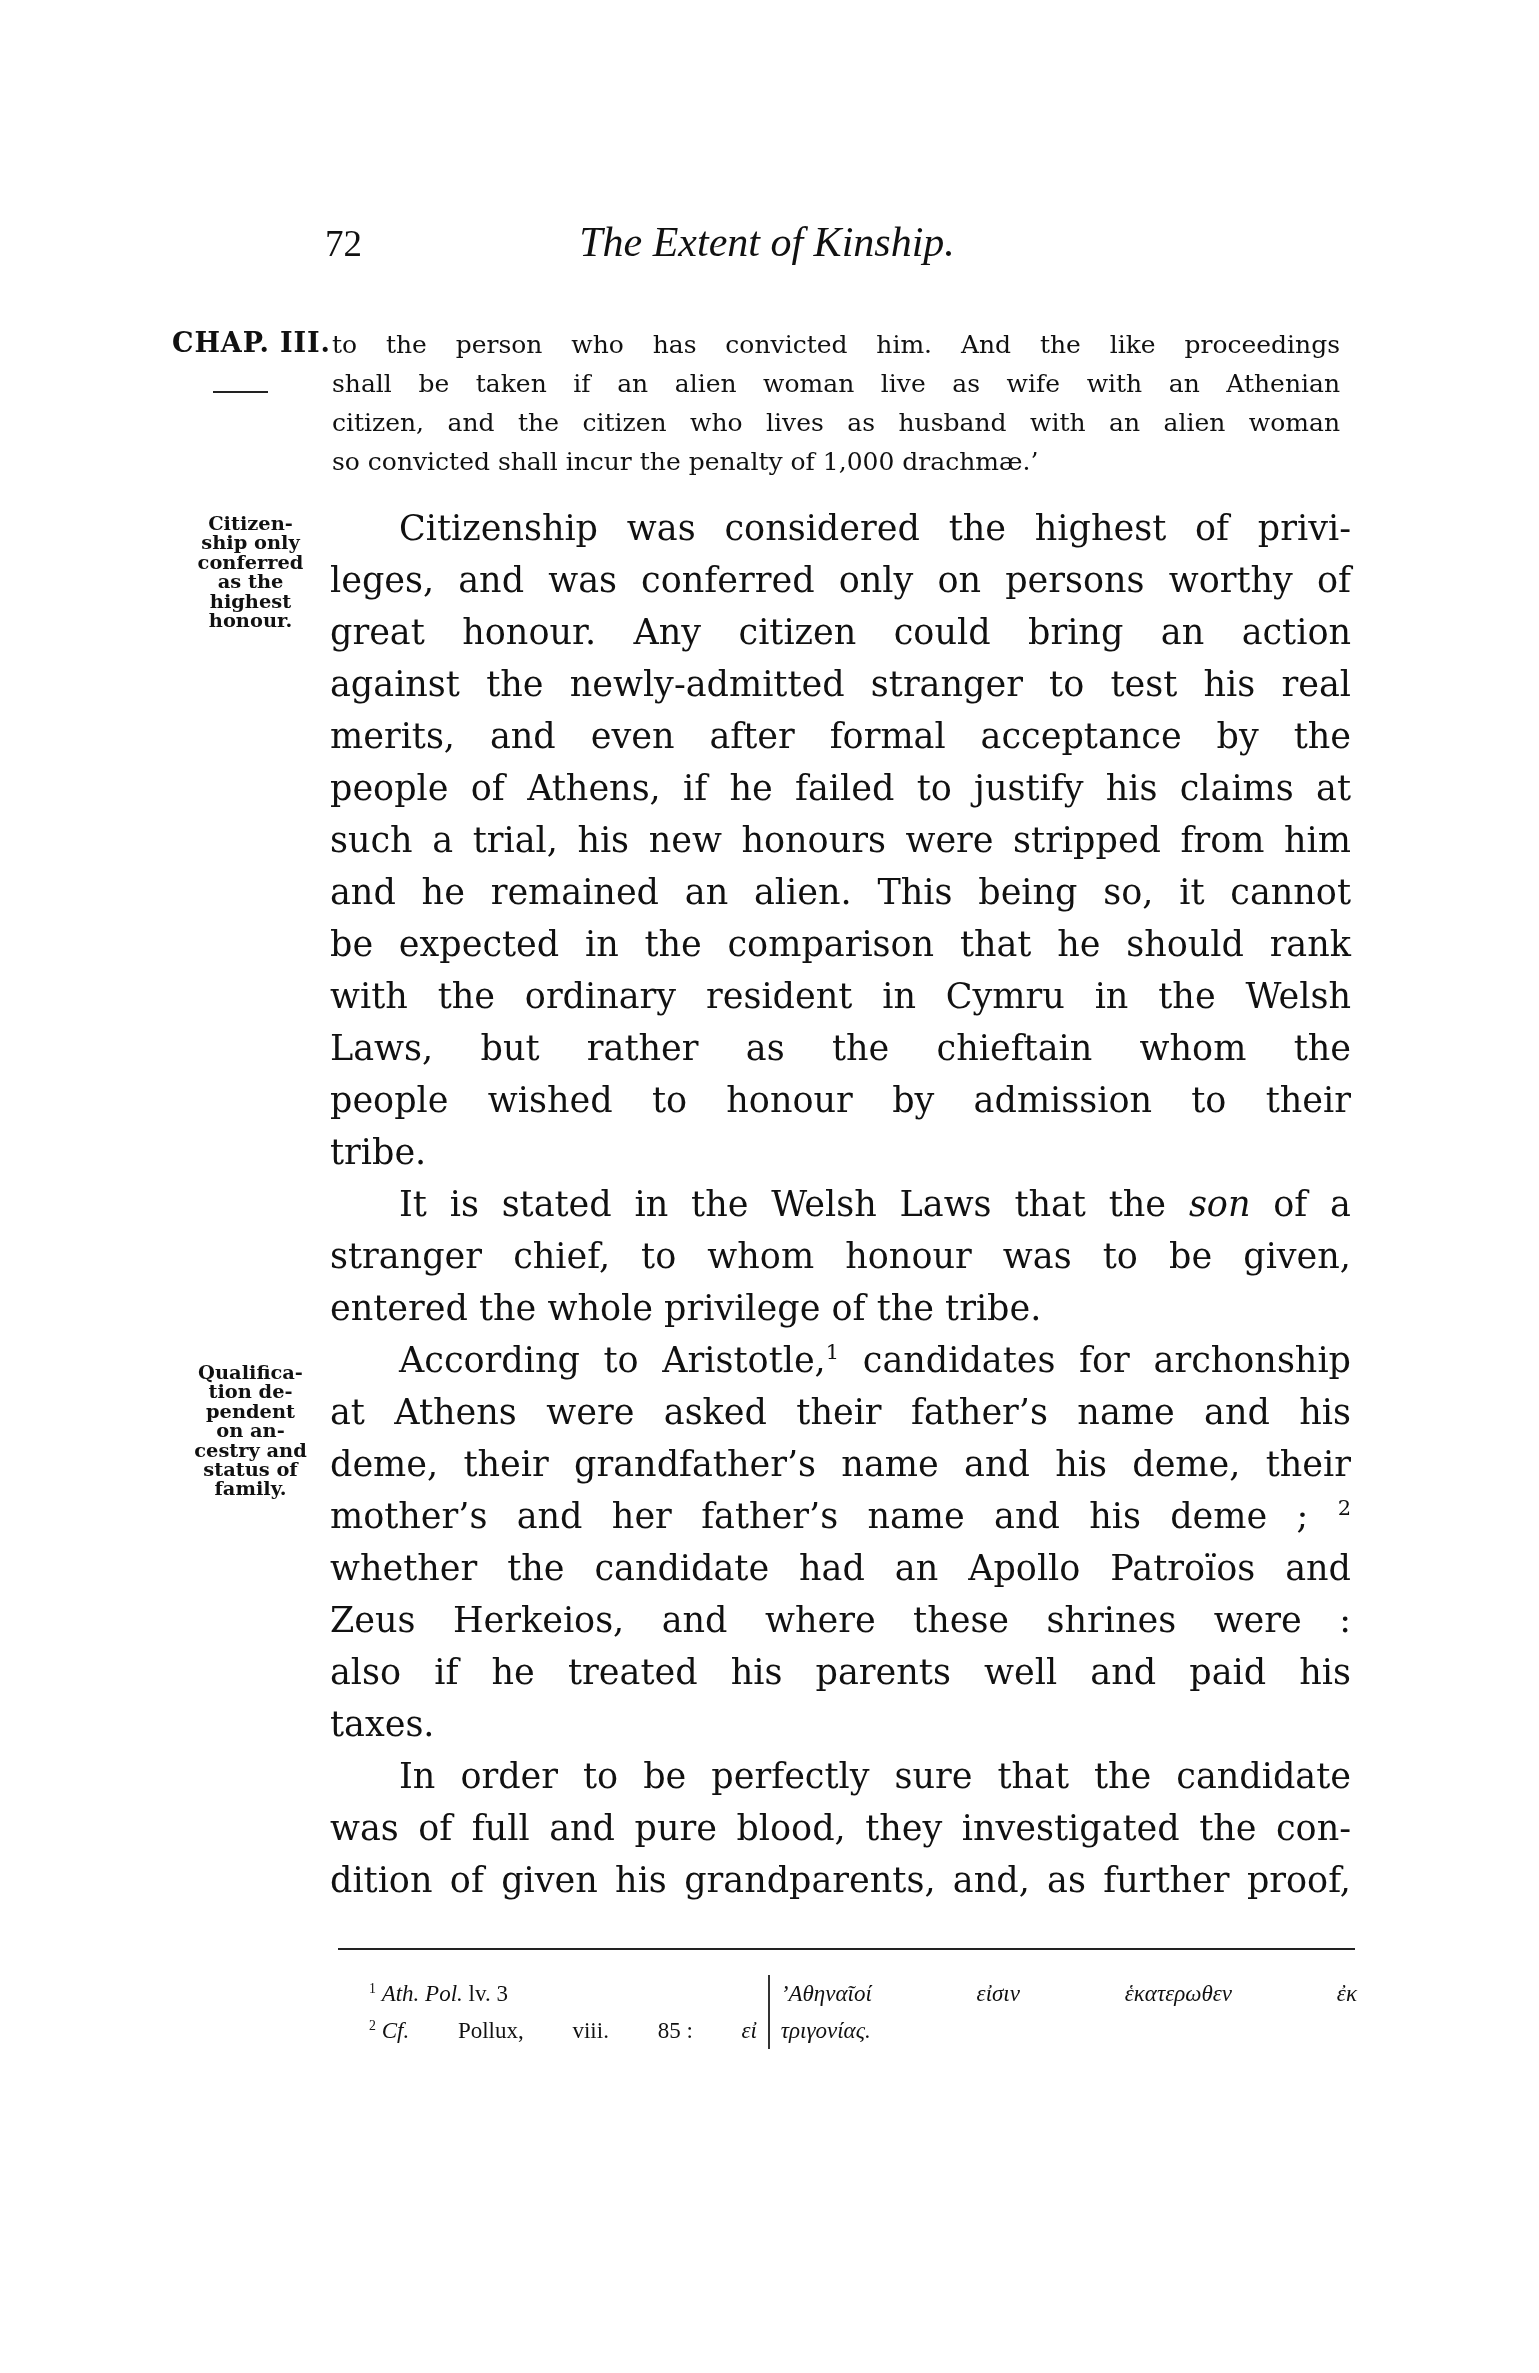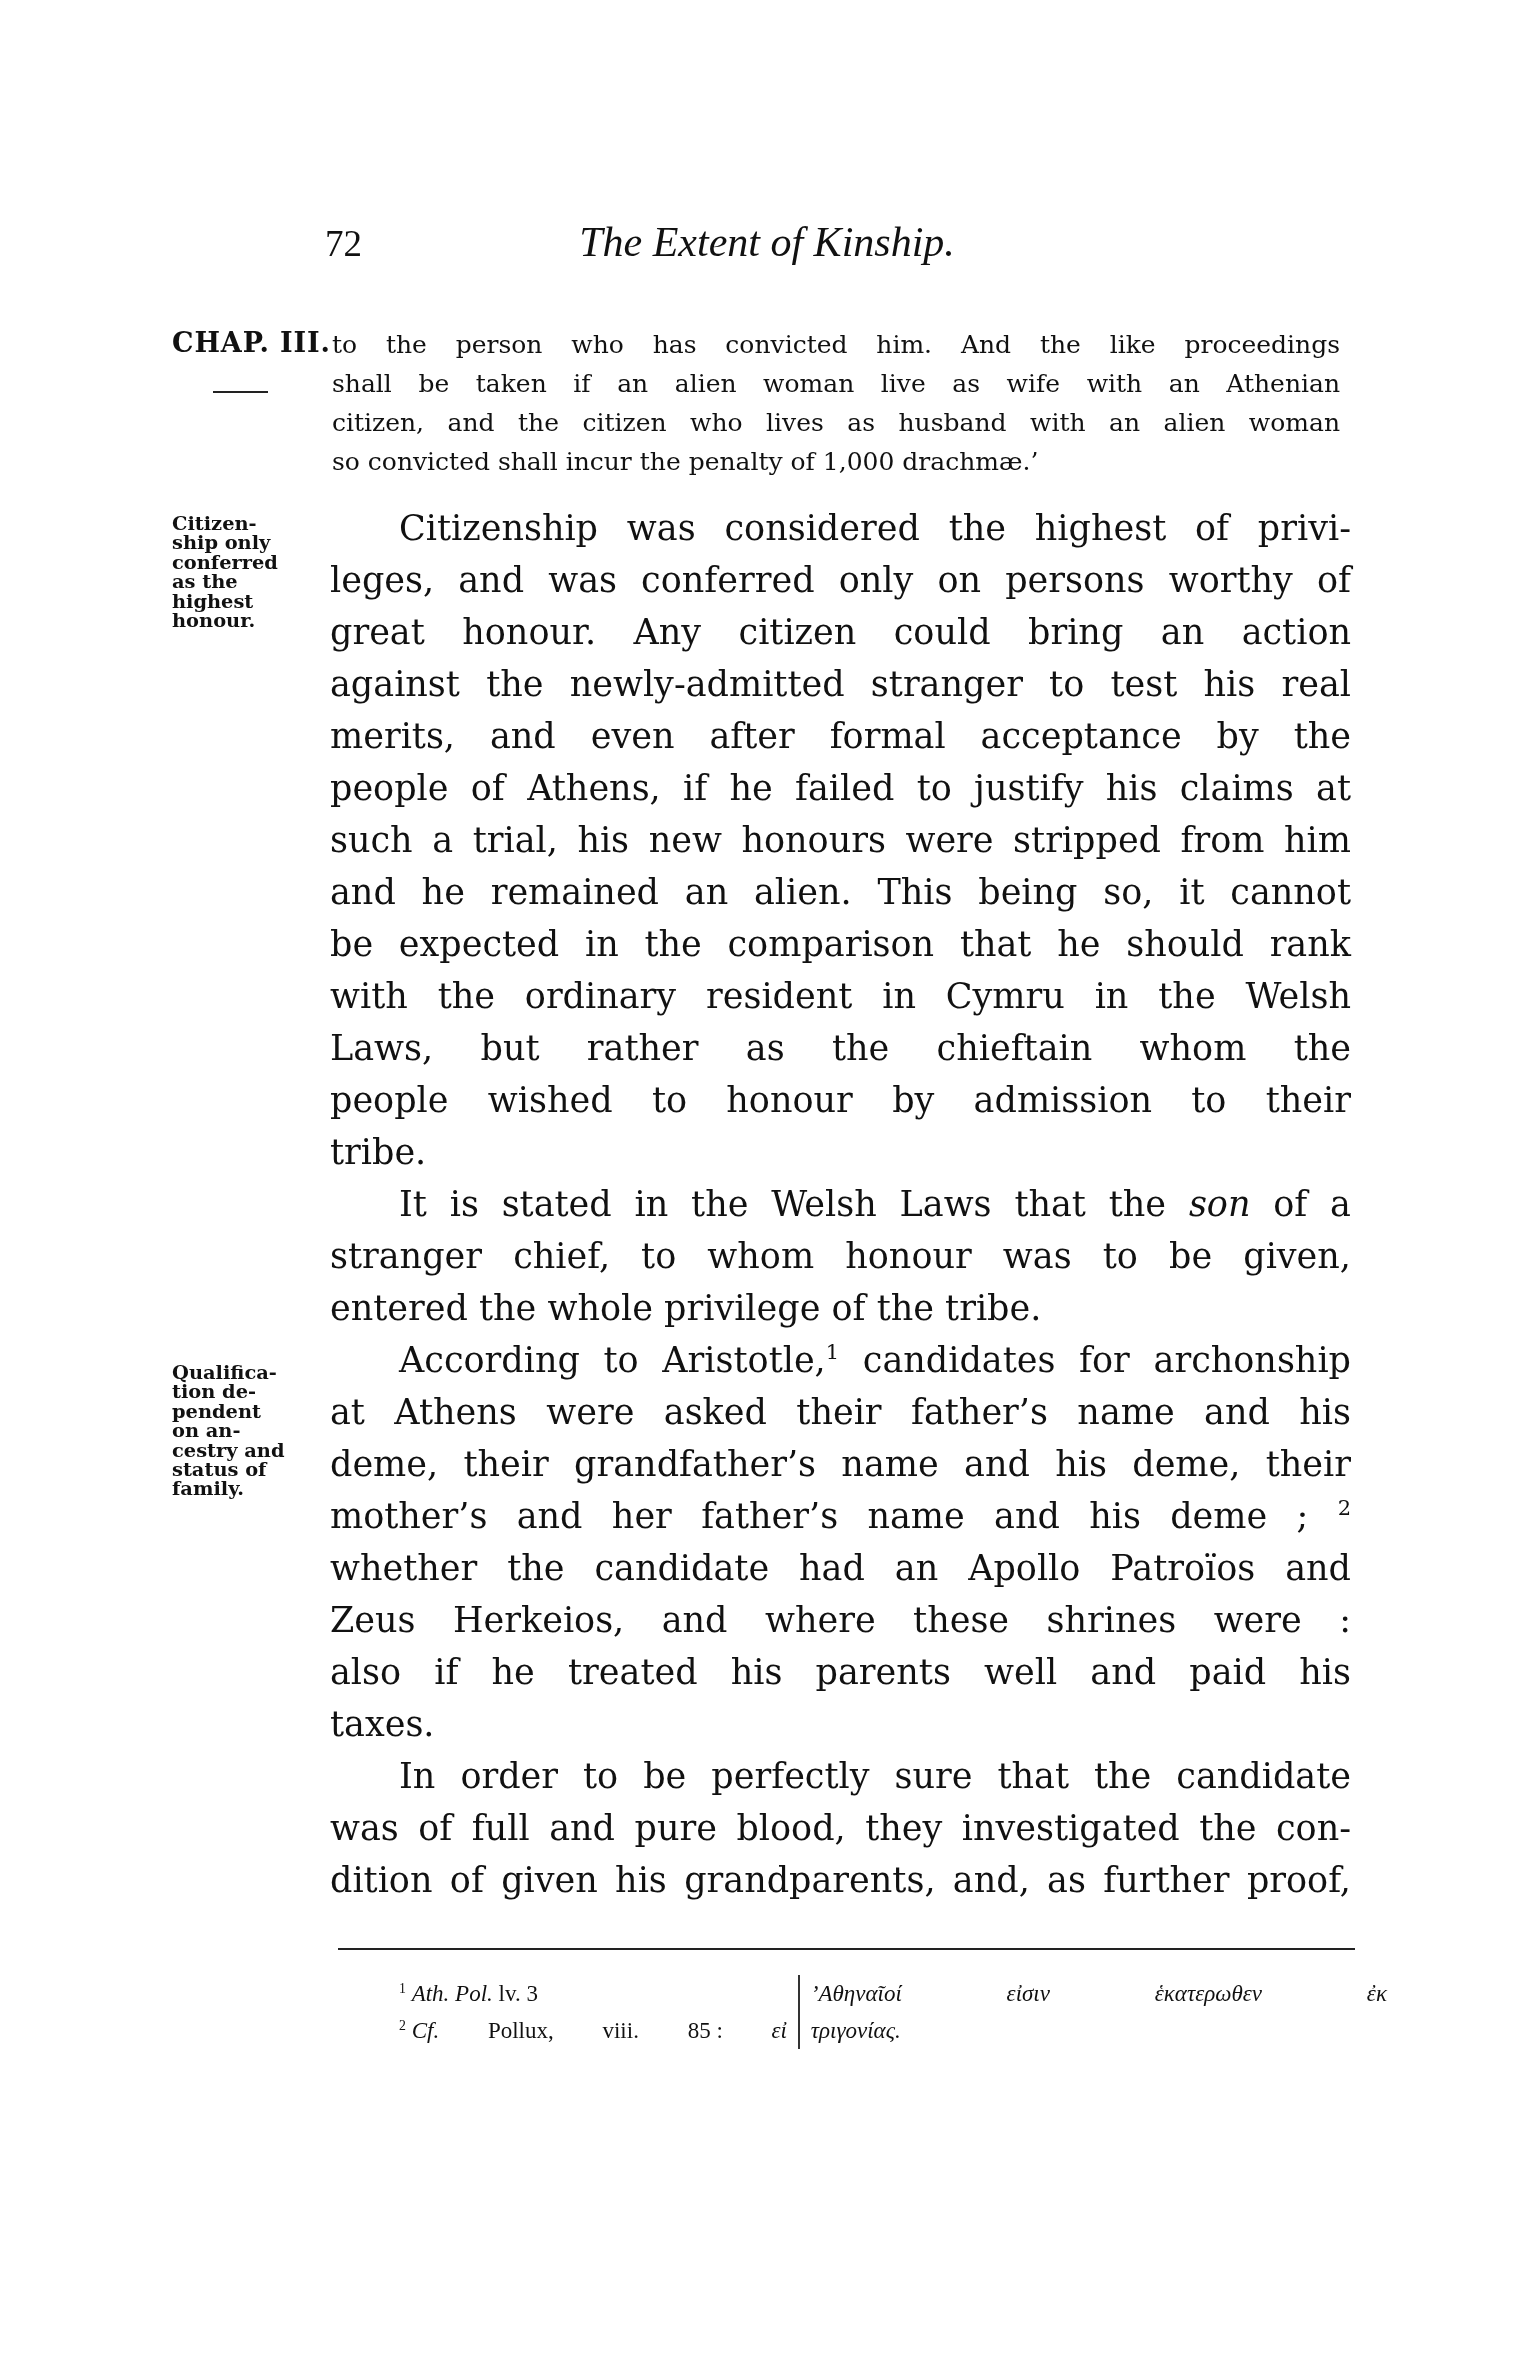--- a/index.html
+++ b/index.html
@@ -14,27 +14,27 @@
           font-family: "DejaVu Serif", serif; }
   .chap-rule { left: 213px; top: 391px; width: 55px; height: 1.8px; background: #222; }
   .quote { left: 332px; top: 325px; width: 1008px; font-size: 25px; line-height: 39px;
            font-family: "DejaVu Serif", serif; }
   .quote .ln, .body .ln { display: block; text-align: justify; text-align-last: justify; white-space: nowrap; }
   .quote .ln.last, .body .ln.last { text-align-last: left; }
   .body { left: 330px; top: 502px; width: 1021px; font-size: 35px; line-height: 52px;
           font-family: "DejaVu Serif", serif; }
   .ln.indent { padding-left: 69px; }
   .margin-note { left: 172px; font-size: 19.4px; line-height: 19.4px; font-weight: bold;
-                 font-family: "DejaVu Serif", serif; width: 157px; }
+                 font-family: "DejaVu Serif", serif; width: 157px; text-align: center; }
   .margin-note .ml { display: block; white-space: nowrap; }
   .note1 { top: 514px; }
   .note2 { top: 1363px; }
   .footnote-rule { left: 338px; top: 1948px; width: 1017px; height: 1.8px; background: #222; }
   .footnotes { left: 369px; top: 1975px; width: 988px; font-size: 23px; line-height: 37px;
-               font-family: "Liberation Serif", serif; margin-left: 30px; }
+               font-family: "Liberation Serif", serif; }
   .fn-row { display: flex; white-space: nowrap; }
   .fn-left { width: 388px; display: flex; justify-content: space-between; }
   .fn-sep { width: 1.8px; background: #333; margin: 0 11px; }
   .fn-right { flex: 1; display: flex; justify-content: space-between; font-style: italic; }
   sup { font-size: 0.6em; vertical-align: 0.6em; line-height: 0; }
   .it { font-style: italic; }
 </style>
 </head>
 <body>
 

